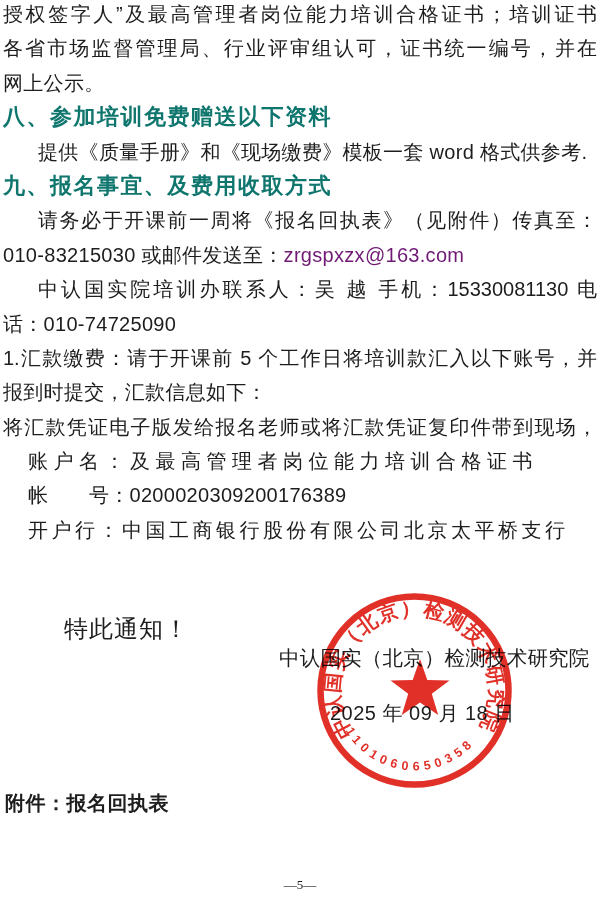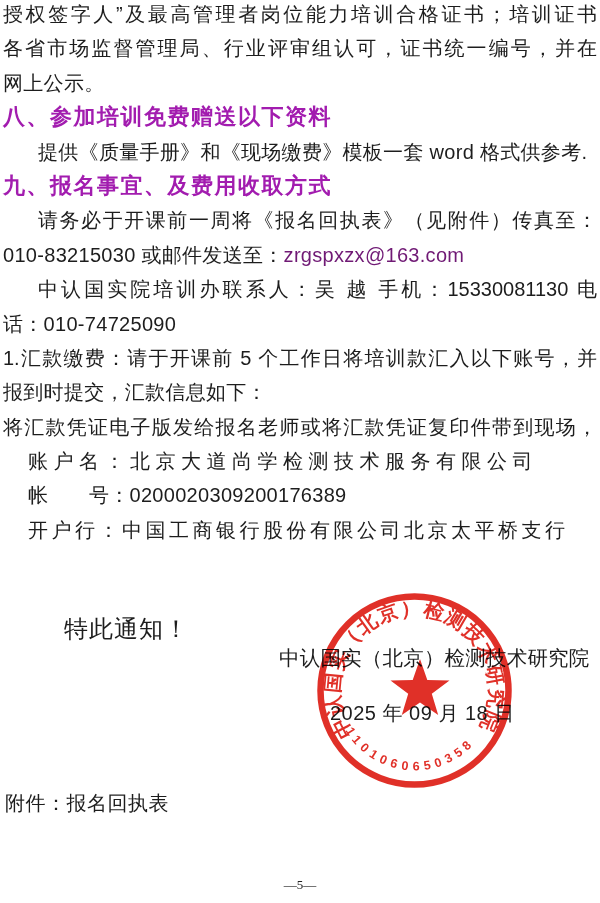--- a/index.html
+++ b/index.html
@@ -24,36 +24,36 @@
     text-align:justify;
     text-align-last:justify;
     word-break:break-all;
     letter-spacing:0;
     overflow:hidden;
   }
   .heading{
     font-size:22px;
     font-weight:bold;
     letter-spacing:1.5px;
-    color:#a21caf;
+    color:#0f766e;
   }
   .indent{text-indent:35px;}
   .indent-sm{text-indent:25px;}
   .ls-wide{letter-spacing:5.5px;}
   .ls-med{letter-spacing:3.5px;}
   .email{
     color:#701a75;
     text-underline-offset:4px;
     text-decoration-thickness:1px;
   }
   .abs{position:absolute;white-space:nowrap;}
   .notice{left:64px;top:613px;font-size:24px;letter-spacing:1px;}
   .org{left:279px;top:644px;font-size:20.5px;letter-spacing:0.2px;}
   .dateline{left:330px;top:700px;font-size:20px;letter-spacing:0.5px;}
-  .attachment{left:5px;top:790px;font-size:20px;letter-spacing:0.5px;}
+  .attachment{left:5px;top:790px;font-size:20px;letter-spacing:0.5px;font-weight:bold;}
   .pagenum{
     position:absolute;left:0;right:0;top:877px;
     text-align:center;
     font-size:13px;
     font-family:"Liberation Serif",serif;
     color:#222;
   }
   .seal{
     position:absolute;
     left:316px;top:592px;
@@ -74,21 +74,21 @@
     <div class="line heading">八、参加培训免费赠送以下资料</div>
     <div class="line indent">提供《质量手册》和《现场缴费》模板一套 word 格式供参考.</div>
     <div class="line heading">九、报名事宜、及费用收取方式</div>
     <div class="line justify indent">请务必于开课前一周将《报名回执表》（见附件）传真至：</div>
     <div class="line"><span>010-83215030 或邮件发送至：</span><span class="email">zrgspxzx@163.com</span></div>
     <div class="line justify indent">中认国实院培训办联系人：吴 越 手机：15330081130 电</div>
     <div class="line">话：010-74725090</div>
     <div class="line justify">1.汇款缴费：请于开课前 5 个工作日将培训款汇入以下账号，并</div>
     <div class="line">报到时提交，汇款信息如下：</div>
     <div class="line justify">将汇款凭证电子版发给报名老师或将汇款凭证复印件带到现场，</div>
-    <div class="line indent-sm ls-wide">账户名：北京大道尚学检测技术服务有限公司</div>
+    <div class="line indent-sm ls-wide">账户名：及最高管理者岗位能力培训合格证书</div>
     <div class="line indent-sm">帐　　号：0200020309200176389</div>
     <div class="line indent-sm ls-med">开户行：中国工商银行股份有限公司北京太平桥支行</div>
   </div>
 
   <div class="abs notice">特此通知！</div>
   <div class="abs org">中认国实（北京）检测技术研究院</div>
   <div class="abs dateline">2025 年 09 月 18 日</div>
 
   <svg class="seal" viewBox="0 0 197 197" aria-hidden="true">
     <defs>

